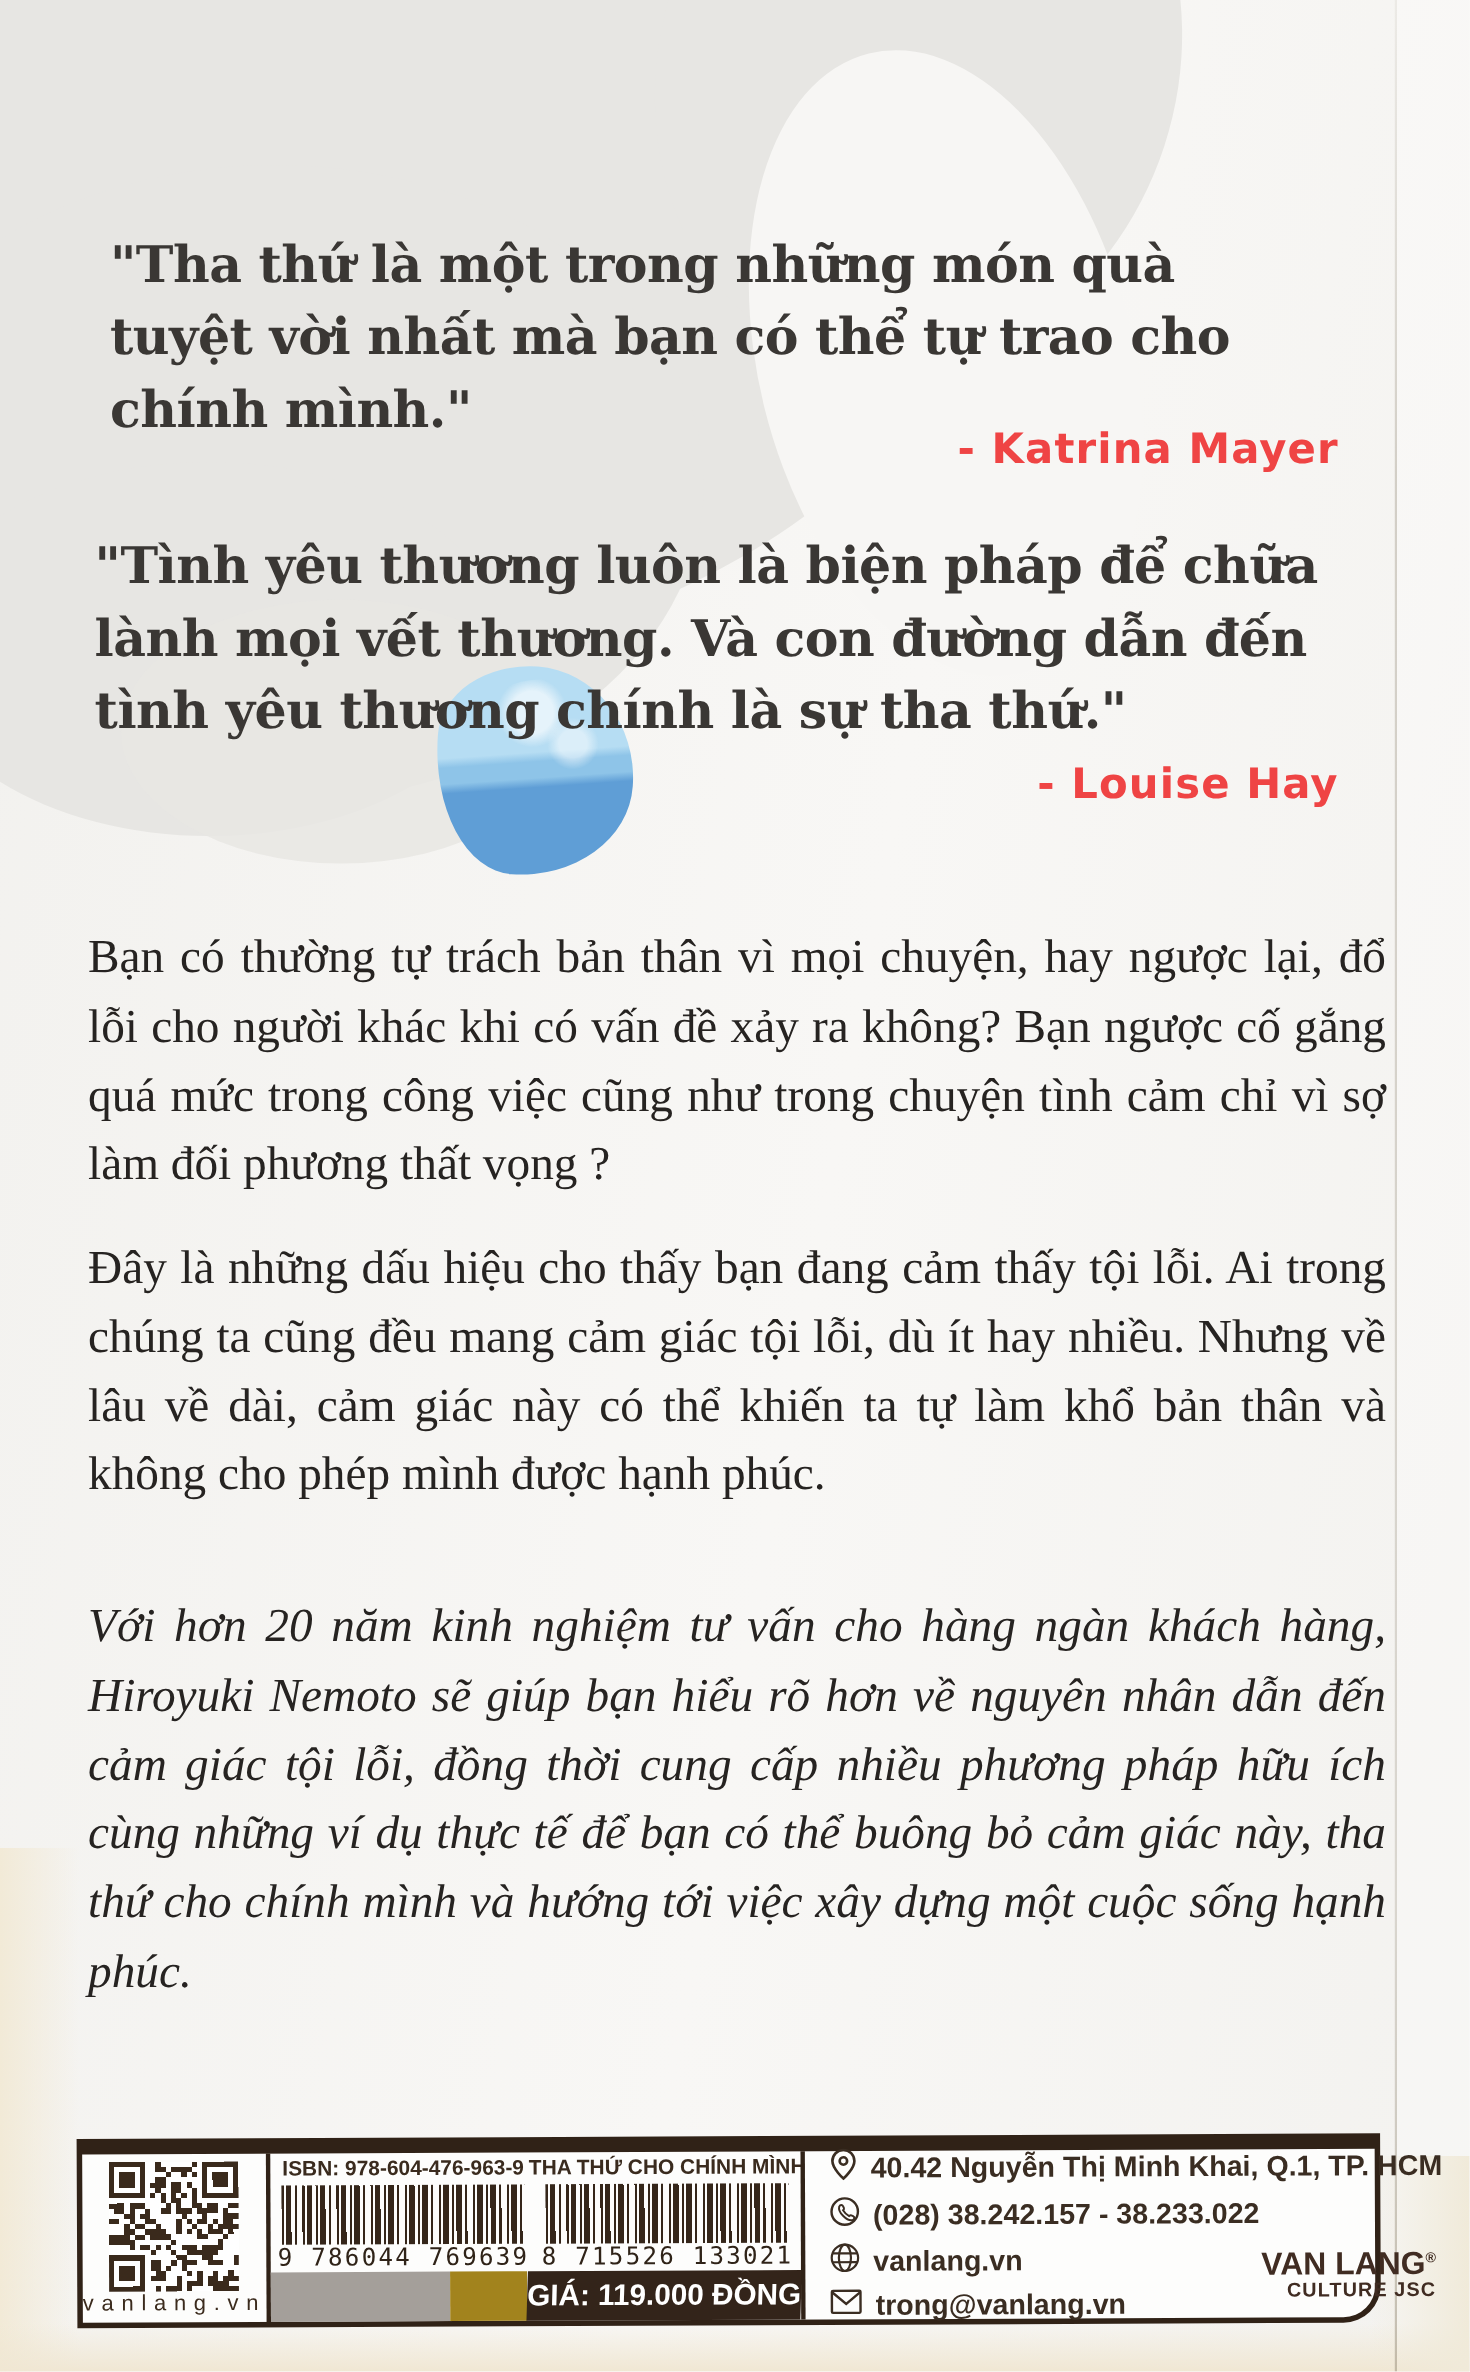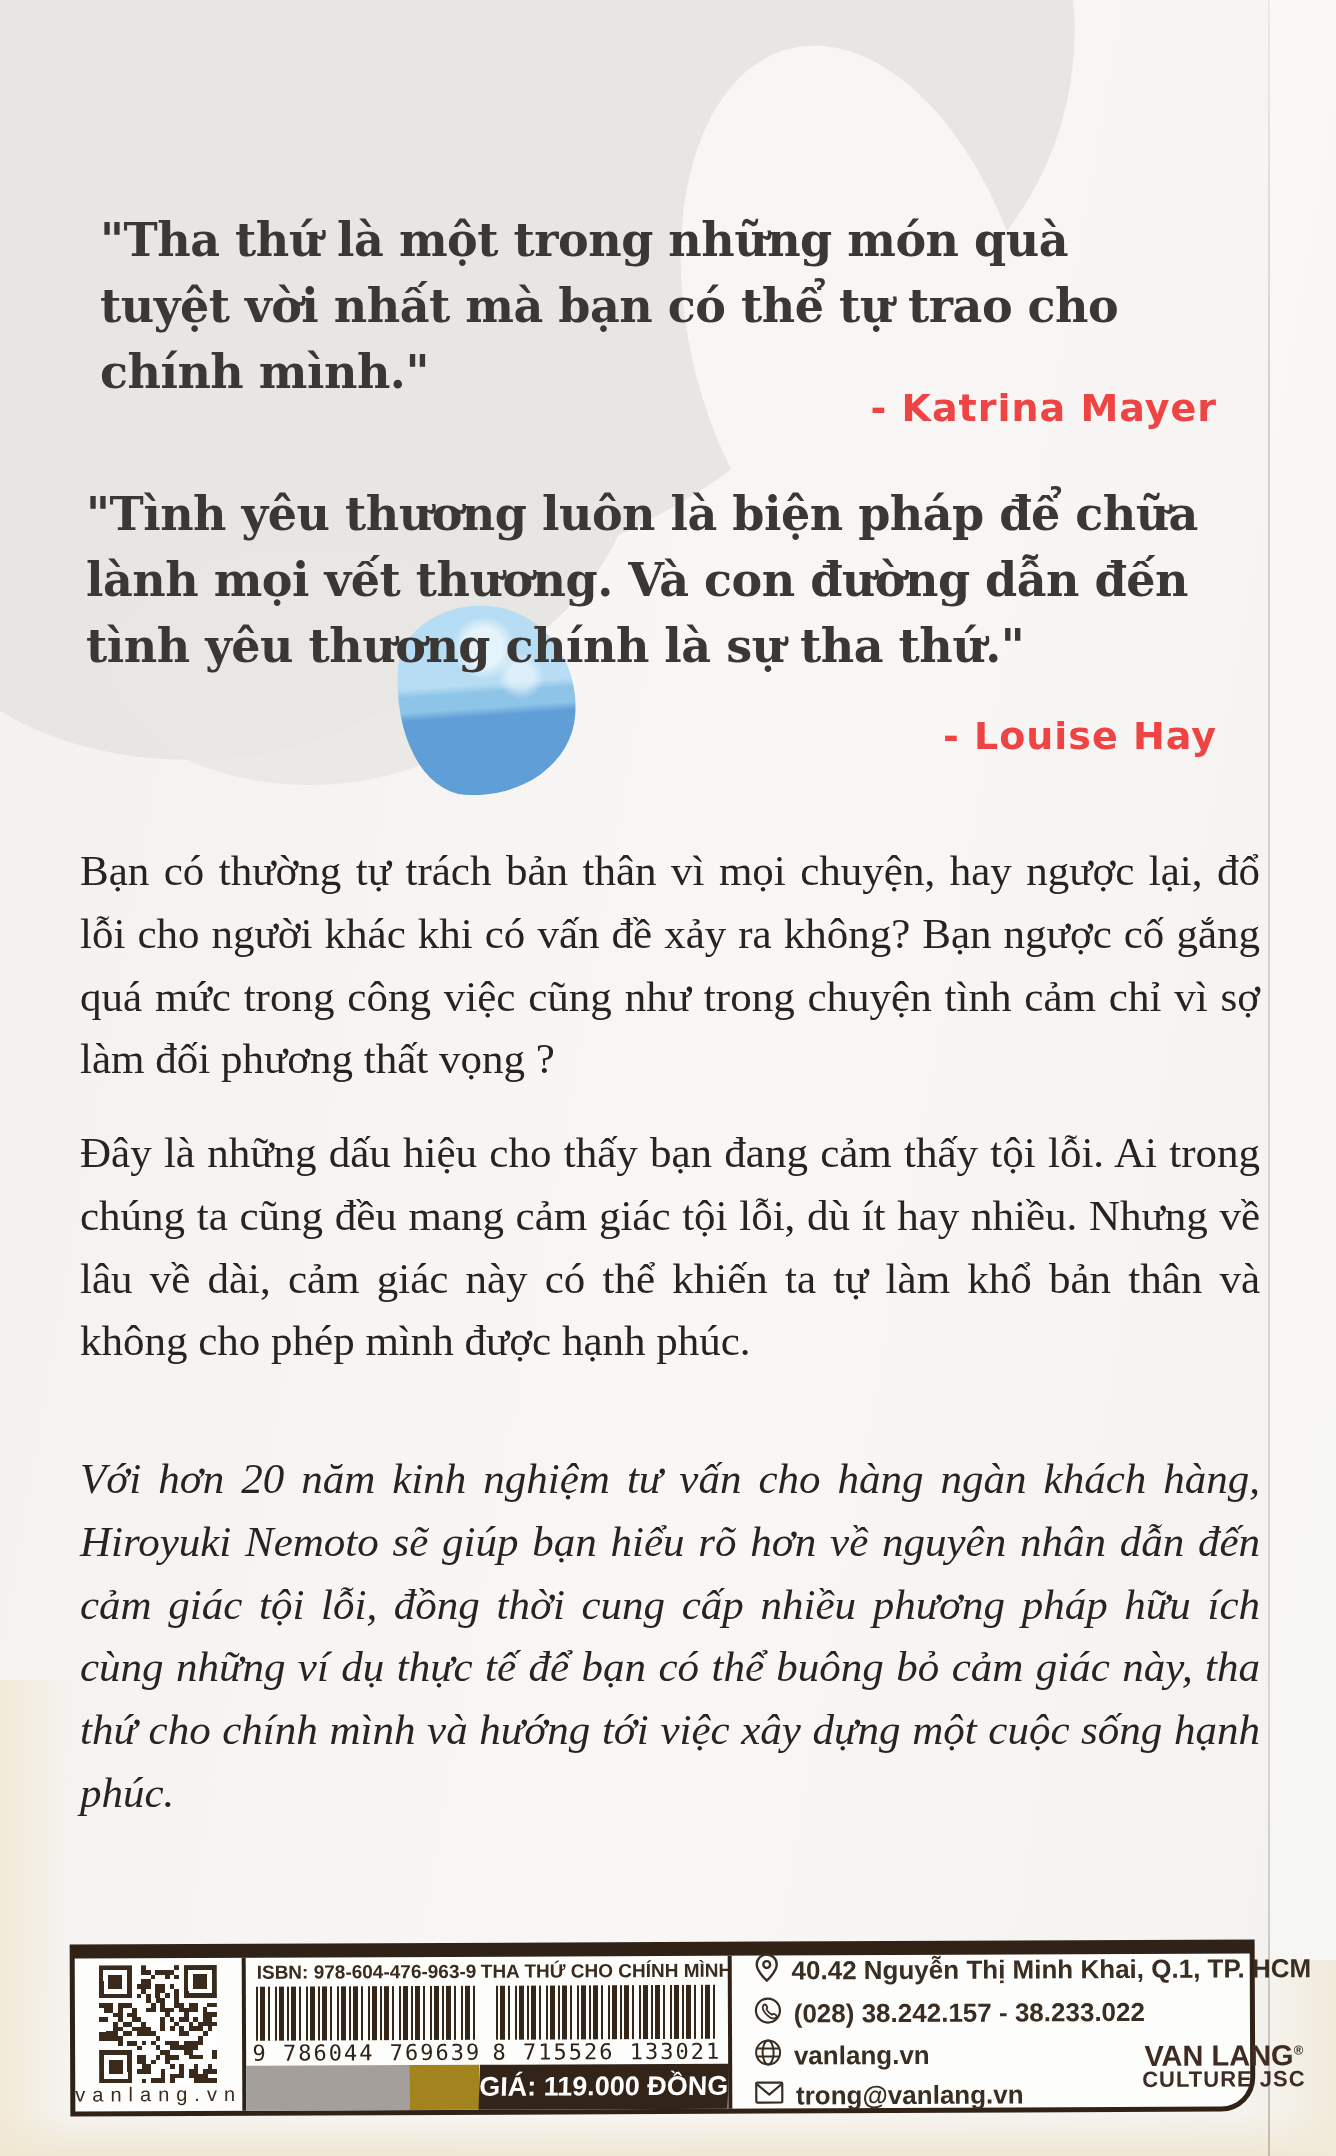--- a/index.html
+++ b/index.html
@@ -35,21 +35,21 @@
     font-size:46px;line-height:1.43;letter-spacing:-0.5px;
   }
   .q1{left:100px;top:208px;width:1080px;}
   .q2{left:86px;top:482px;width:1170px;}
   .attribution{
     position:absolute;z-index:2;color:#ef4444;
     font-family:"DejaVu Sans","Liberation Sans",sans-serif;font-weight:700;
     font-size:38px;letter-spacing:1px;
   }
   .a1{right:119px;top:386px;}
-  .a2{right:119px;top:714px;text-align:center;}
+  .a2{right:119px;top:690px;text-align:center;}
   
   .blob{
     position:absolute;left:396px;top:606px;width:180px;height:190px;z-index:1;
     background:linear-gradient(172deg,#b6ddf3 0 42%,#8ec4e8 46% 53%,#5f9ed6 57% 100%);
     border-radius:48% 52% 58% 42% / 36% 54% 46% 64%;
     transform:rotate(4deg);
   }
   .blob::after{content:"";position:absolute;inset:6% 10% 40% 18%;
     background:radial-gradient(circle at 40% 30%,rgba(255,255,255,.65) 0 18%,transparent 30%),
                radial-gradient(circle at 70% 55%,rgba(255,255,255,.5) 0 12%,transparent 22%);
@@ -91,21 +91,21 @@
   .seg-gold{width:72px;background:#a2831d;}
   .seg-dark{flex:1;background:#33241a;color:#ffffff;display:flex;align-items:center;justify-content:center;
     font-size:27px;font-weight:700;letter-spacing:0;transform:skewX(-2deg);white-space:nowrap;}
   .contact-section{flex:1;border-left:4px solid #302217;box-sizing:border-box;position:relative;
     display:flex;flex-direction:column;justify-content:center;gap:7px;padding:10px 16px 10px 22px;}
   .crow{display:flex;align-items:center;gap:12px;font-size:26px;font-weight:700;color:#3a2d22;white-space:nowrap;}
   .crow svg{flex:0 0 auto;}
   .publisher{position:absolute;right:22px;bottom:16px;text-align:center;color:#402c22;line-height:.95;}
   .pub1{font-size:29px;font-weight:700;letter-spacing:0;}
   .pub1 sup{font-size:13px;}
-  .pub2{font-size:22px;font-weight:700;letter-spacing:1px;}
+  .pub2{font-size:18px;font-weight:700;letter-spacing:1px;text-align:right;}
 </style>
 </head>
 <body>
 
 <div class="wash w1"></div>
 <div class="wash w5"></div>
 <div class="pocket"></div>
 <div class="wash w2"></div>
 <div class="wash w3"></div>
 <div class="wash w4"></div>

